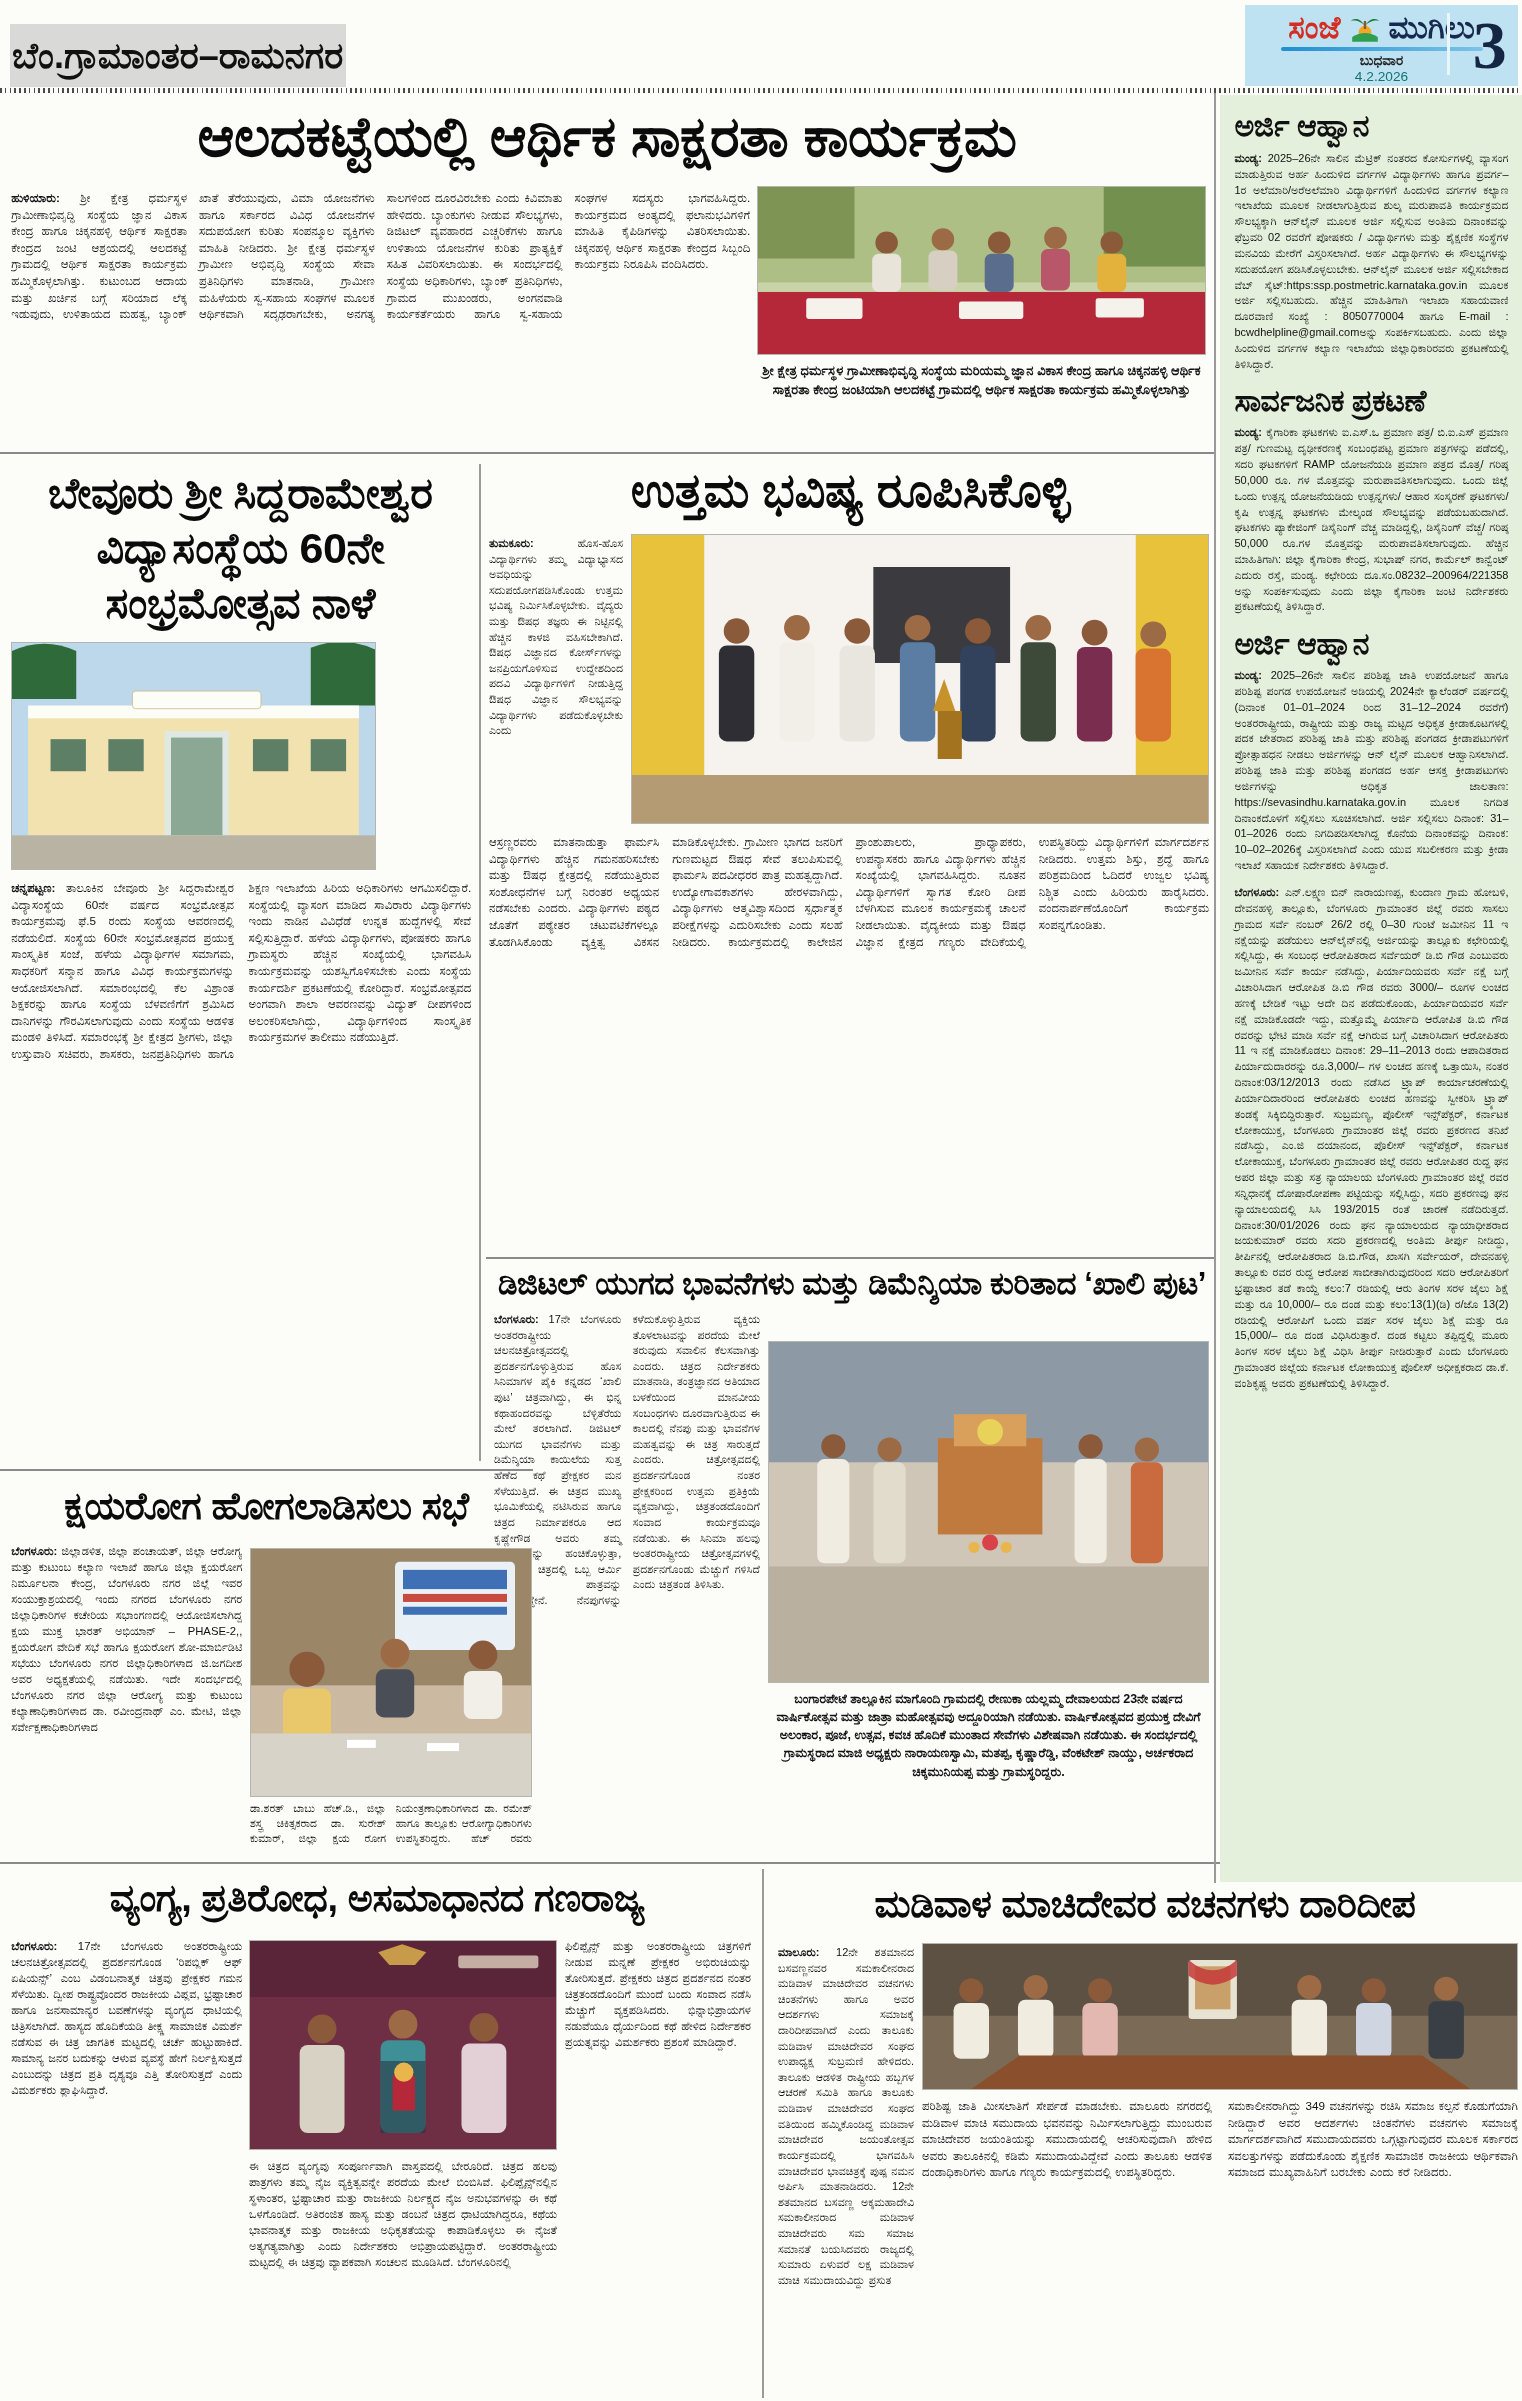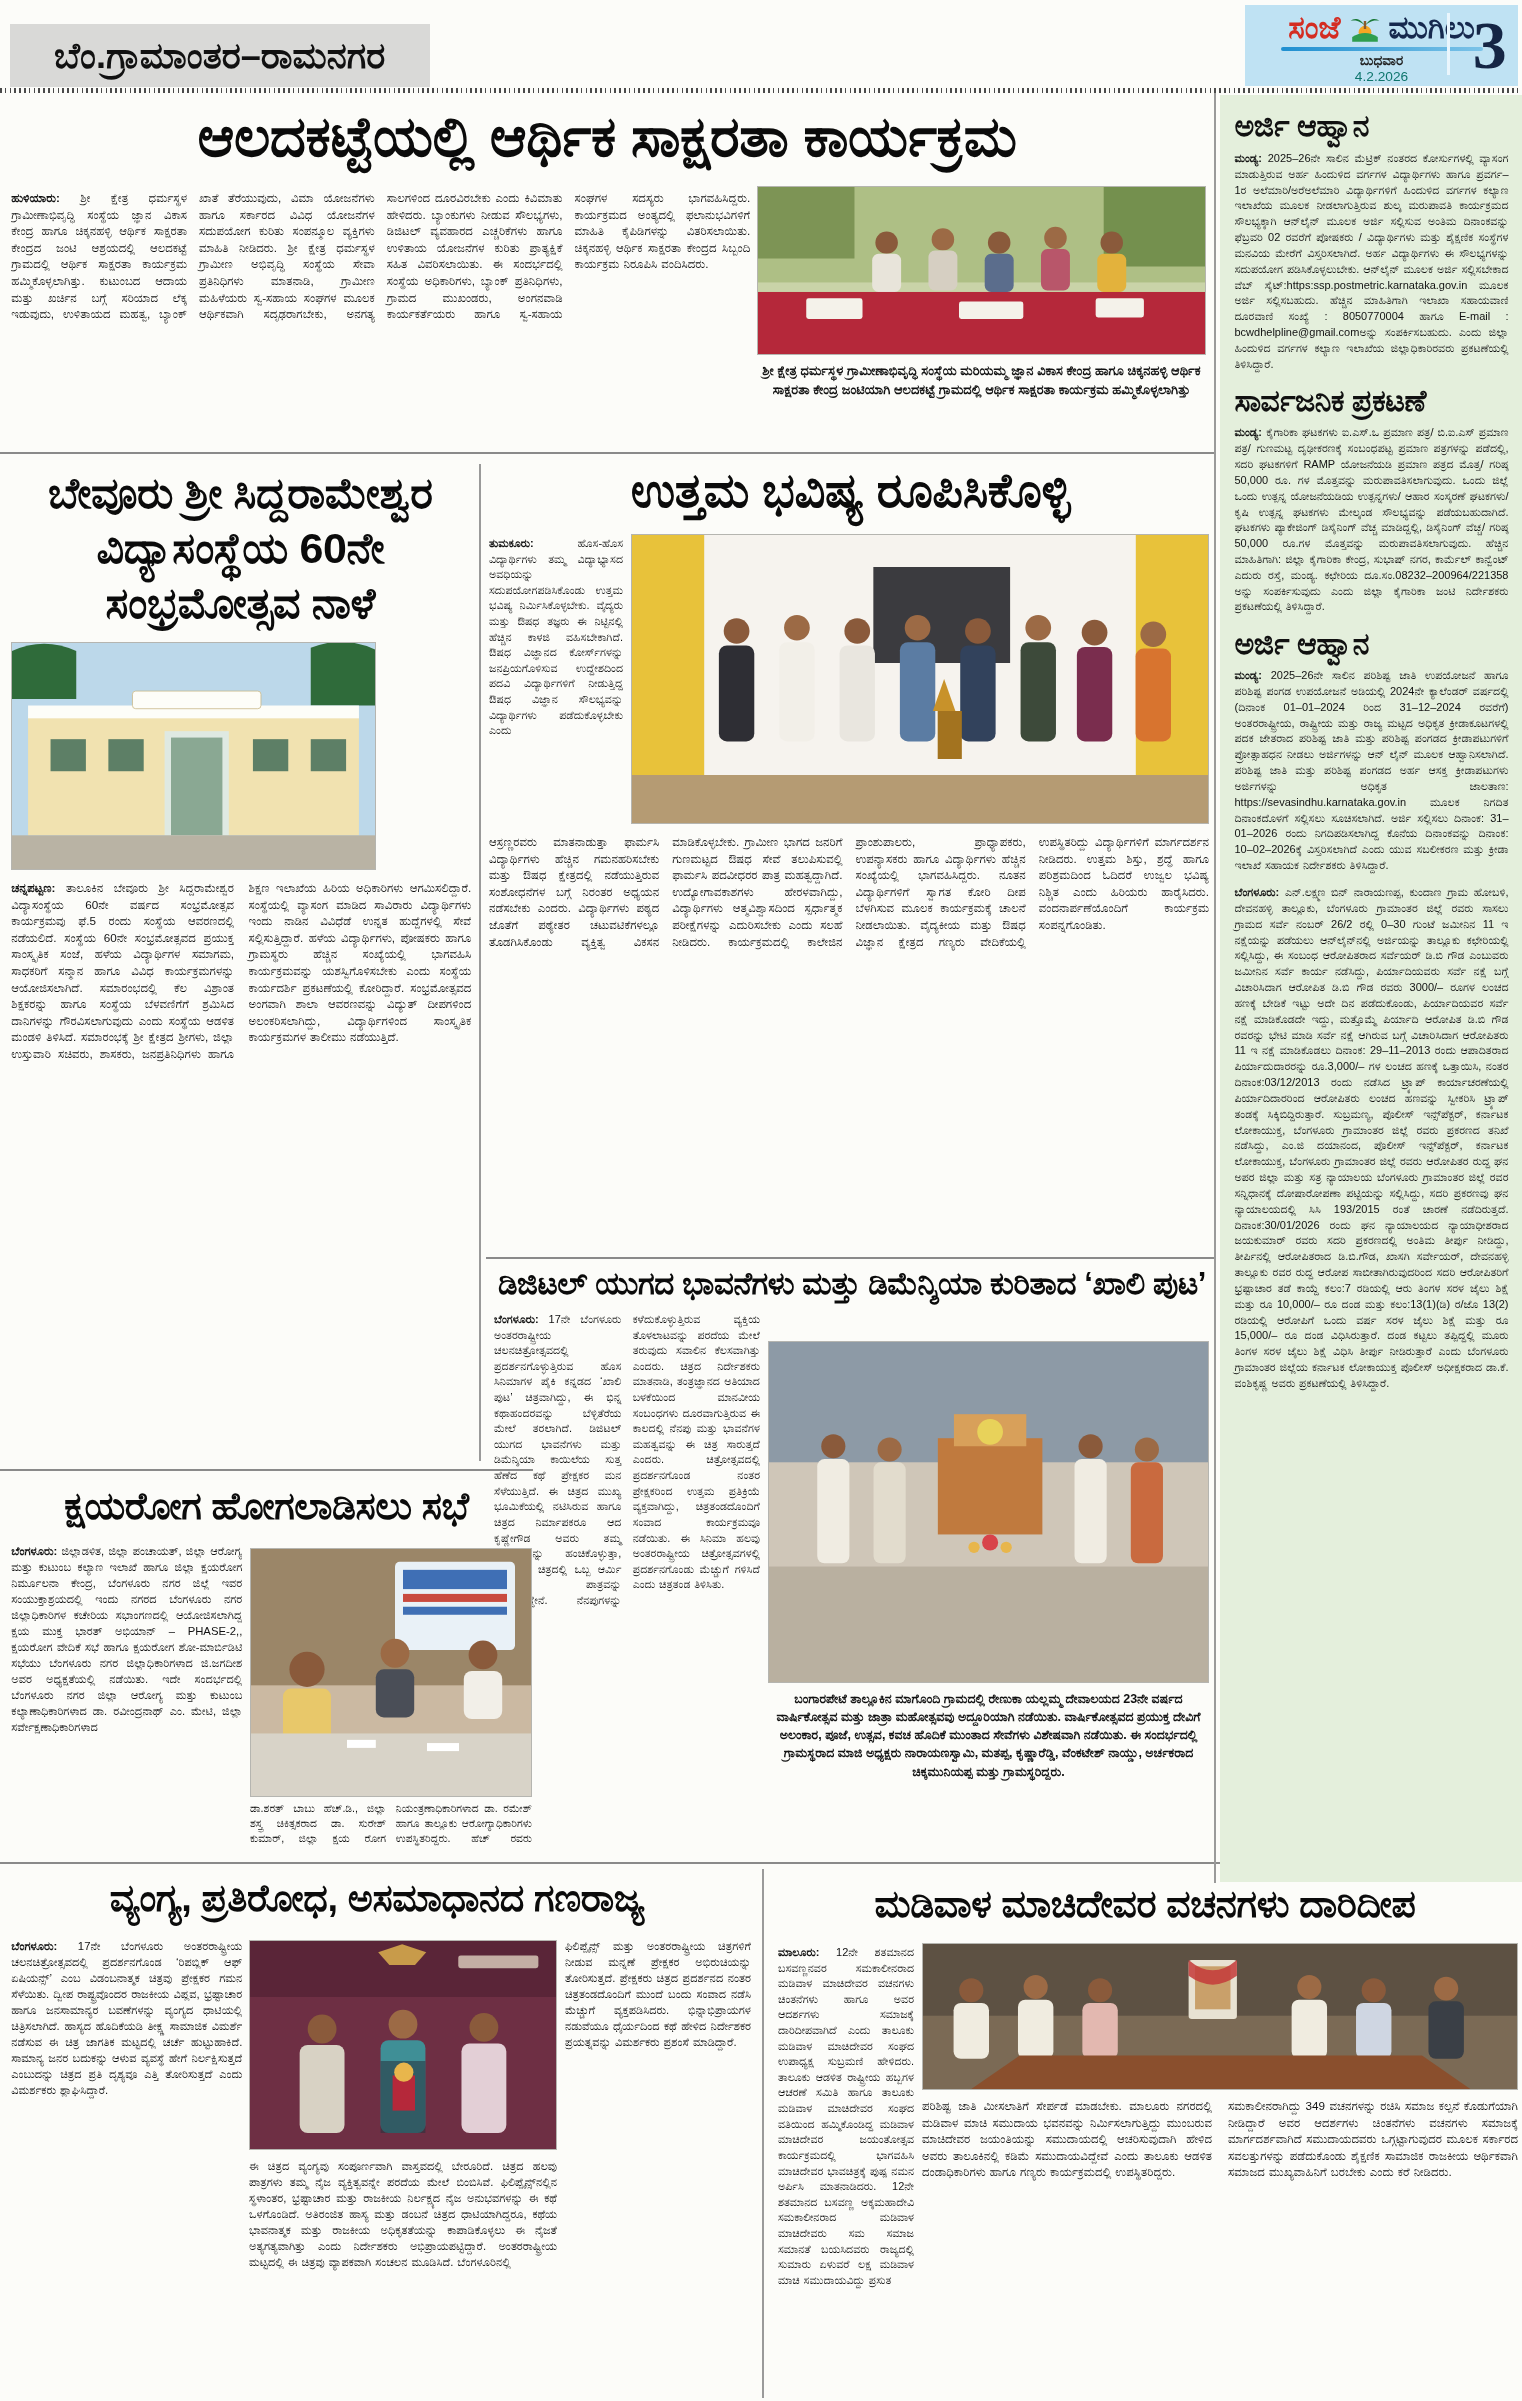--- a/index.html
+++ b/index.html
@@ -32,21 +32,21 @@
   .sb-head { font-size:30px; font-weight:800; margin:3.2px 0 6.5px 0; letter-spacing:-0.4px; }
   .sb-head.small { font-size:23.4px; line-height:1.18; }
   .sb-body { font-size:11px; line-height:1.44; text-align:justify; margin-bottom:11.3px; word-spacing:0.8px; }
   .sb-body b { font-weight:700; }
 </style>
 </head>
 <body>
 
 <div id="page">
 
-  <div id="region-box" class="abs" style="left:9.7px; top:24px; width:420px; height:63px;">
+  <div id="region-box" class="abs" style="left:9.7px; top:24px; width:336px; height:63px;">
     <span>ಬೆಂ.ಗ್ರಾಮಾಂತರ–ರಾಮನಗರ</span>
   </div>
 
   <div id="masthead" class="abs" style="left:1245px; top:4.8px; width:273px; height:81px;">
     <div class="row1">
       <span id="mast-first">ಸಂಜೆ</span>
       <span style="display:inline-block;width:32px;height:29px;">
         <svg viewBox="0 0 40 36">
           <circle cx="20" cy="24" r="8" fill="#f5a623"></circle>
           <path d="M4 30 Q20 20 36 30 L36 36 L4 36 Z" fill="#2e9e4f"></path>

